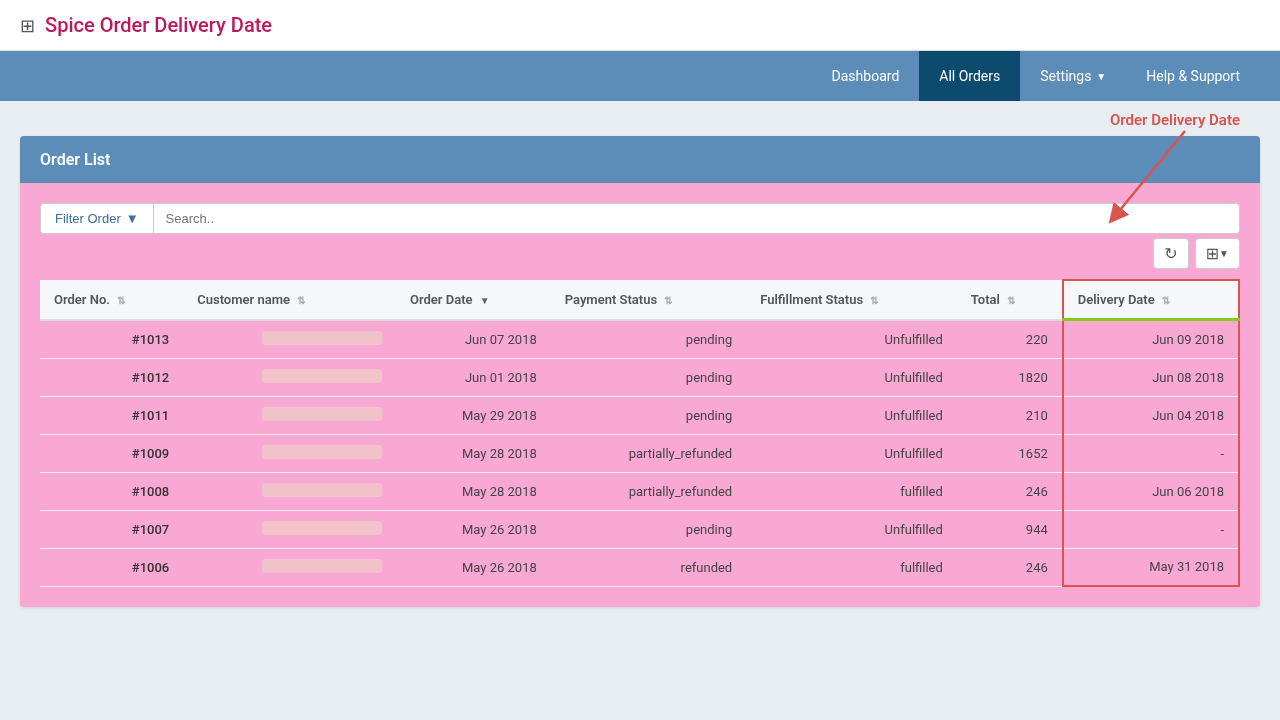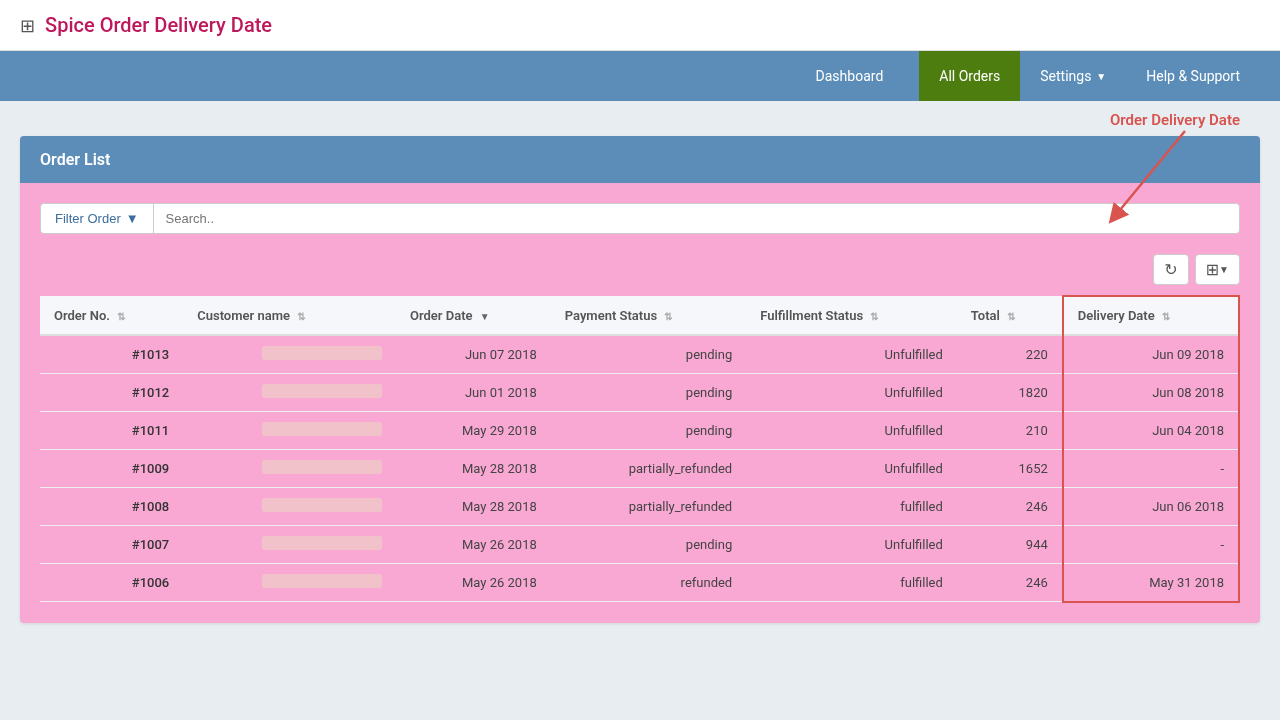--- a/index.html
+++ b/index.html
@@ -41,22 +41,21 @@
     .nav-item {
       display: flex;
       align-items: center;
       padding: 0 20px;
       color: #fff;
       font-size: 14px;
       cursor: pointer;
       text-decoration: none;
     }
     .nav-item.active {
-      background: #4d7c0f;
-      margin-left: 16px;
+      background: #0c4a6e;
     }
     .nav-item .dropdown-arrow {
       margin-left: 5px;
       font-size: 10px;
     }
 
     
     .main-content {
       padding: 30px 20px 20px 20px;
       position: relative;
@@ -90,21 +89,21 @@
     }
     .card-body {
       padding: 20px;
     }
 
     
     .filter-row {
       display: flex;
       align-items: center;
       gap: 0;
-      margin-bottom: 20px;
+      margin-bottom: 4px;
     }
     .filter-btn {
       background: #fff;
       border: 1px solid #ccc;
       border-right: none;
       padding: 7px 14px;
       border-radius: 4px 0 0 4px;
       cursor: pointer;
       color: #3d6e9e;
       font-size: 13px;
@@ -195,21 +194,21 @@
       border-radius: 3px;
       opacity: 0.7;
     }
 
     
     td.delivery-date {
       border-left: 2px solid #d9534f;
       border-right: 2px solid #d9534f;
     }
     tr:first-child td.delivery-date {
-      border-top: 1px solid #84cc16;
+      border-top: 3px solid #84cc16;
       border-radius: 13px;
     }
     tr:last-child td.delivery-date {
       border-bottom: 2px solid #d9534f;
     }
     th.delivery-date-header {
       border-left: 2px solid #d9534f;
       border-right: 2px solid #d9534f;
       border-top: 2px solid #d9534f;
     }

